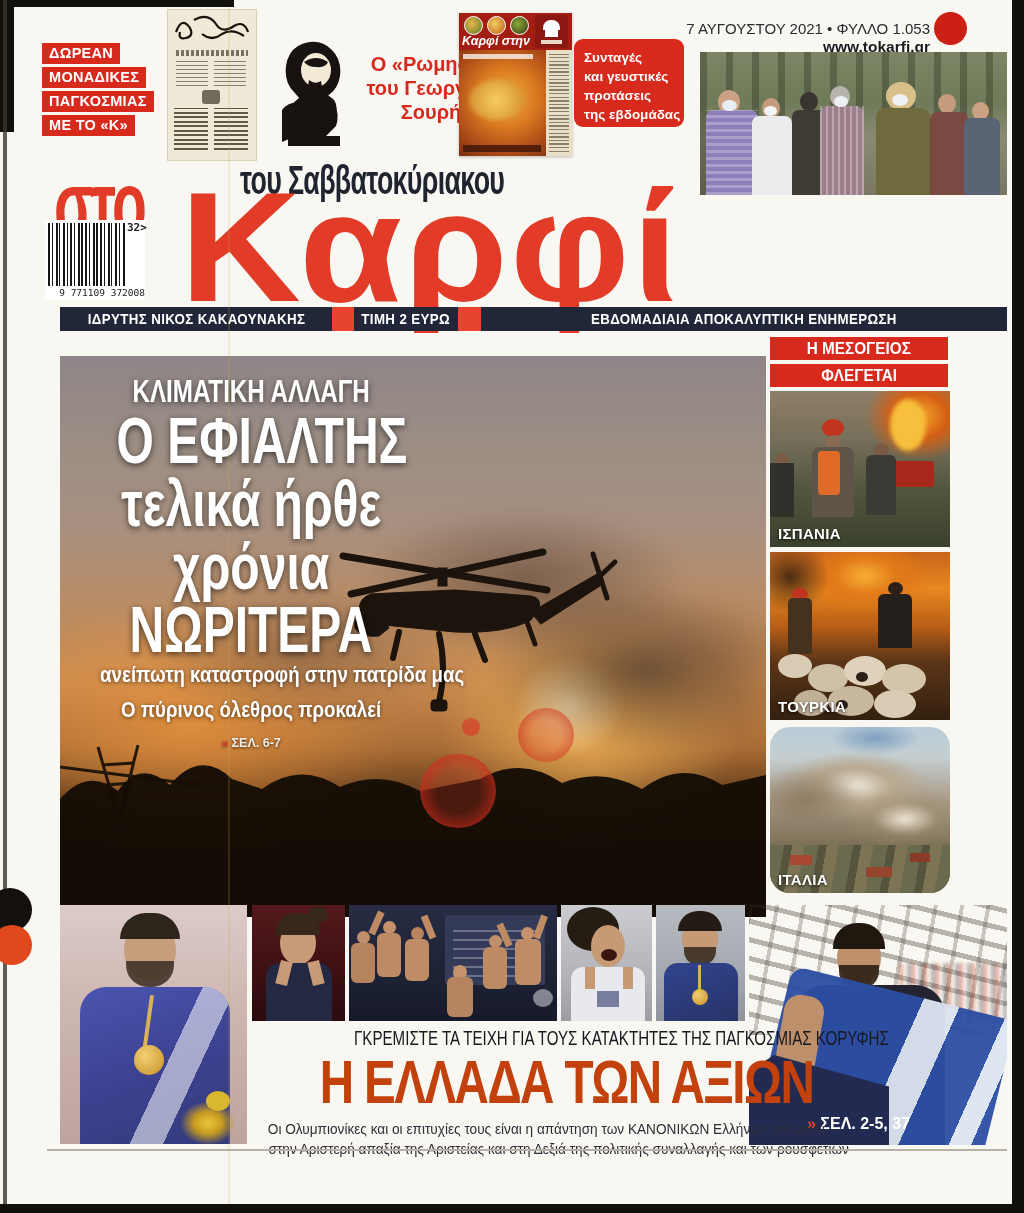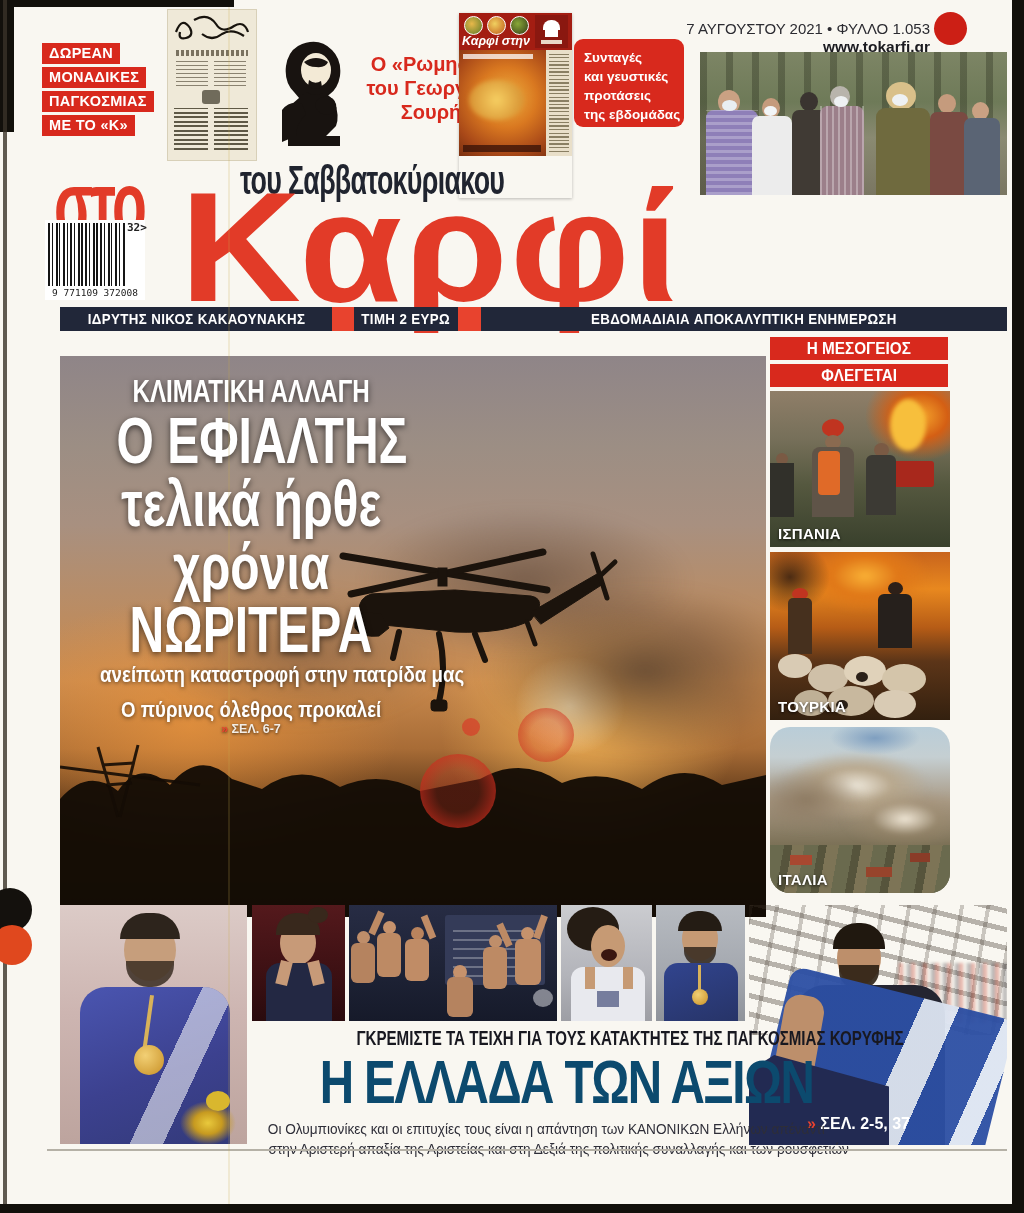--- a/index.html
+++ b/index.html
@@ -52,22 +52,22 @@
   .main-pages .arrow{color:#e8432e;}
 
   
   .side-banner{background:#d8291d;color:#fff;font-weight:800;font-size:17px;
                display:flex;align-items:center;justify-content:center;}
   .side-photo{overflow:hidden;}
   .side-caption{position:absolute;left:8px;bottom:5px;color:#fff;font-weight:800;
                 font-size:15px;text-shadow:0 1px 3px rgba(0,0,0,.8);letter-spacing:.3px;}
 
   
-  .oly-kicker{font-size:21px;font-weight:700;color:#181820;text-align:center;}
-  .oly-head{font-size:61px;font-weight:900;color:#0c4a6e;text-align:left;line-height:1;
+  .oly-kicker{font-size:21px;font-weight:400;color:#181820;text-align:center;}
+  .oly-head{font-size:61px;font-weight:900;color:#c2410c;text-align:left;line-height:1;
             letter-spacing:-2px;}
   .oly-dek{font-size:14.5px;color:#2e2e38;line-height:19.5px;text-align:center;}
   .photo{overflow:hidden;}
   .rule{background:#b5b1a6;}
   .blob{position:absolute;border-radius:50%;}
 </style>
 </head>
 <body>
 
 <div id="paper">
@@ -107,21 +107,21 @@
       <path d="M12 96 l52 0 0 10 -52 0z"></path>
     </g>
   </svg>
 
   <div class="abs" style="left:344px;top:52px;width:174px;">
     <div class="souris">Ο «Ρωμηός»</div>
     <div class="souris">του Γεωργίου</div>
     <div class="souris">Σουρή</div>
   </div>
 
-  <div class="abs" style="left:459px;top:13px;width:113px;height:185px;box-shadow:0 1px 3px rgba(0,0,0,.25);">
+  <div class="abs" style="left:459px;top:13px;width:113px;height:143px;box-shadow:0 1px 3px rgba(0,0,0,.25);">
     <div class="abs" style="left:0;top:0;width:113px;height:37px;background:#a31d12;">
       <div class="blob" style="left:5px;top:3px;width:17px;height:17px;background:radial-gradient(circle at 40% 40%,#e8b84a,#5a7a28);border:1.5px solid #fff;"></div>
       <div class="blob" style="left:28px;top:3px;width:17px;height:17px;background:radial-gradient(circle at 40% 40%,#f0d060,#c05818);border:1.5px solid #fff;"></div>
       <div class="blob" style="left:51px;top:3px;width:17px;height:17px;background:radial-gradient(circle at 40% 40%,#88a838,#353a18);border:1.5px solid #fff;"></div>
       <div class="abs" style="left:3px;top:21px;color:#fff;font-weight:bold;font-style:italic;font-size:12.5px;">Καρφί στην</div>
       <div class="abs" style="left:76px;top:2px;width:33px;height:33px;background:#8a1810;">
         <div class="abs" style="left:8px;top:5px;width:17px;height:10px;background:#fff;border-radius:8px 8px 0 0;"></div>
         <div class="abs" style="left:10px;top:14px;width:13px;height:8px;background:#fff;"></div>
         <div class="abs" style="left:6px;top:25px;width:21px;height:4px;background:#e9d9c8;"></div>
       </div>
@@ -183,21 +183,21 @@
     <span class="masthead-weekend cond">του Σαββατοκύριακου</span>
   </div>
   <div class="abs" style="left:180px;top:177px;">
     <span class="masthead-title cond">Καρφί</span>
   </div>
 
   <div class="abs" style="left:45px;top:220px;width:100px;height:80px;background:#fff;">
     <div class="abs" style="left:3px;top:3px;width:78px;height:63px;background:
        repeating-linear-gradient(90deg,#151515 0 2px,#fff 2px 3.5px,#151515 3.5px 4.5px,#fff 4.5px 7.5px);"></div>
     <div class="abs" style="left:82px;top:1px;font-size:11px;font-weight:bold;color:#222;font-family:'DejaVu Sans Mono',monospace;">32&gt;</div>
-    <div class="abs" style="left:0;top:67px;width:100px;text-align:center;font-size:9.5px;color:#222;font-family:'DejaVu Sans Mono',monospace;">9 771109 372008</div>
+    <div class="abs" style="left:0;top:67px;width:100px;text-align:right;font-size:9.5px;color:#222;font-family:'DejaVu Sans Mono',monospace;">9 771109 372008</div>
   </div>
 
   <div id="info-bar" class="abs" style="left:60px;top:307px;width:947px;">
     <div class="sec" style="width:272px;">
       <span class="cond" style="transform:scaleX(.95);">ΙΔΡΥΤΗΣ ΝΙΚΟΣ ΚΑΚΑΟΥΝΑΚΗΣ</span>
     </div>
     <div class="sep" style="width:22px;"></div>
     <div class="sec" style="width:104px;">
       <span class="cond" style="transform:scaleX(.95);">ΤΙΜΗ 2 ΕΥΡΩ</span>
     </div>
@@ -250,21 +250,21 @@
     <div class="flare abs" style="left:402px;top:362px;width:18px;height:18px;background:rgba(215,60,40,.7);"></div>
 
     <div class="abs main-head" style="left:8px;top:18px;width:366px;">
       <div class="kicker"><span class="cond" style="transform:scaleX(.78);">ΚΛΙΜΑΤΙΚΗ ΑΛΛΑΓΗ</span></div>
       <div class="line"><span class="cond" style="transform:scaleX(.75);">Ο ΕΦΙΑΛΤΗΣ</span></div>
       <div class="line"><span class="cond" style="transform:scaleX(.75);">τελικά ήρθε</span></div>
       <div class="line"><span class="cond" style="transform:scaleX(.75);">χρόνια</span></div>
       <div class="line"><span class="cond" style="transform:scaleX(.75);">ΝΩΡΙΤΕΡΑ</span></div>
       <div class="main-dek"><span class="cond" style="transform:scaleX(.85);">ανείπωτη καταστροφή στην πατρίδα μας</span></div>
       <div class="main-dek" style="margin-top:10px;"><span class="cond" style="transform:scaleX(.85);">Ο πύρινος όλεθρος προκαλεί</span></div>
-      <div class="main-pages" style="">
+      <div class="main-pages" style="margin-top:14px;">
         <span class="arrow">»</span>
         <span>ΣΕΛ. 6-7</span>
       </div>
     </div>
   </div>
 
   <div class="abs side-banner" style="left:770px;top:337px;width:178px;height:23px;">
     <span class="cond" style="transform:scaleX(.9);">Η ΜΕΣΟΓΕΙΟΣ</span>
   </div>
   <div class="abs side-banner" style="left:770px;top:364px;width:178px;height:23px;">

